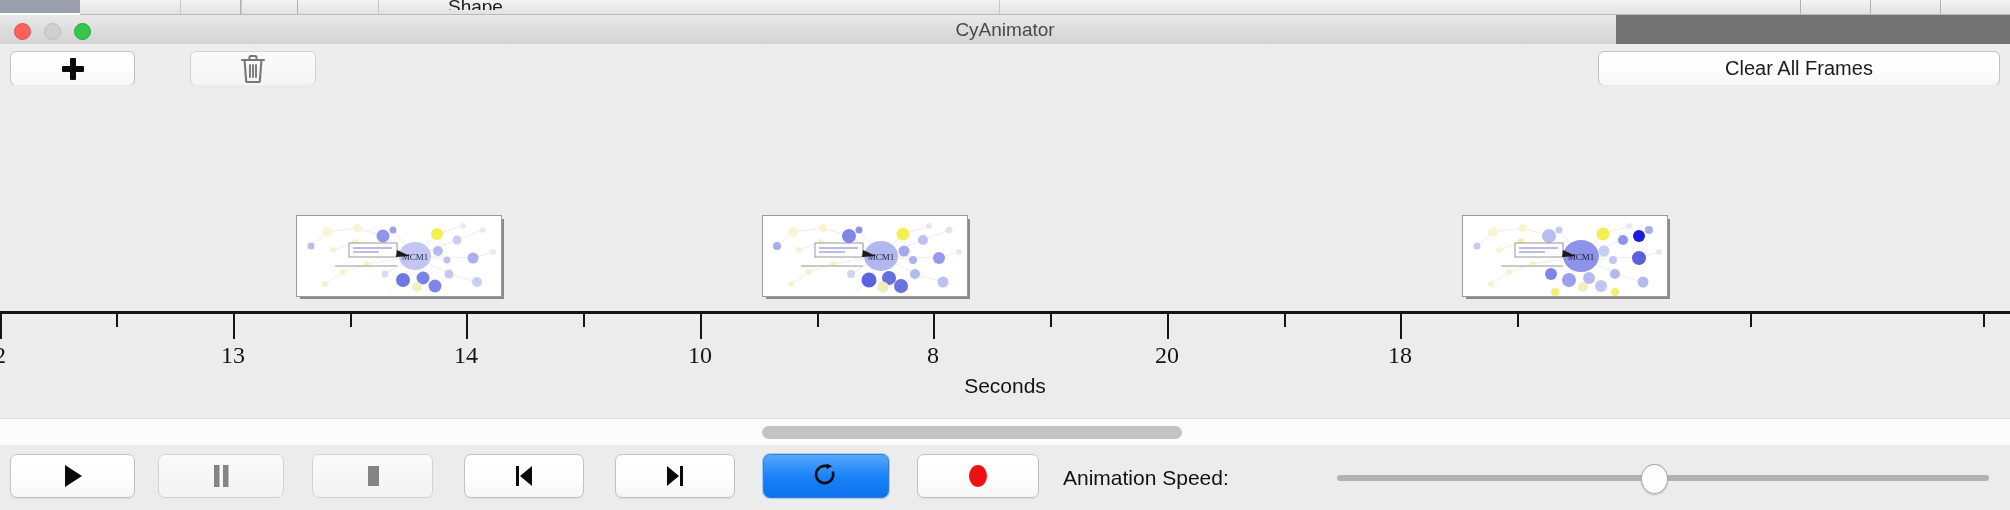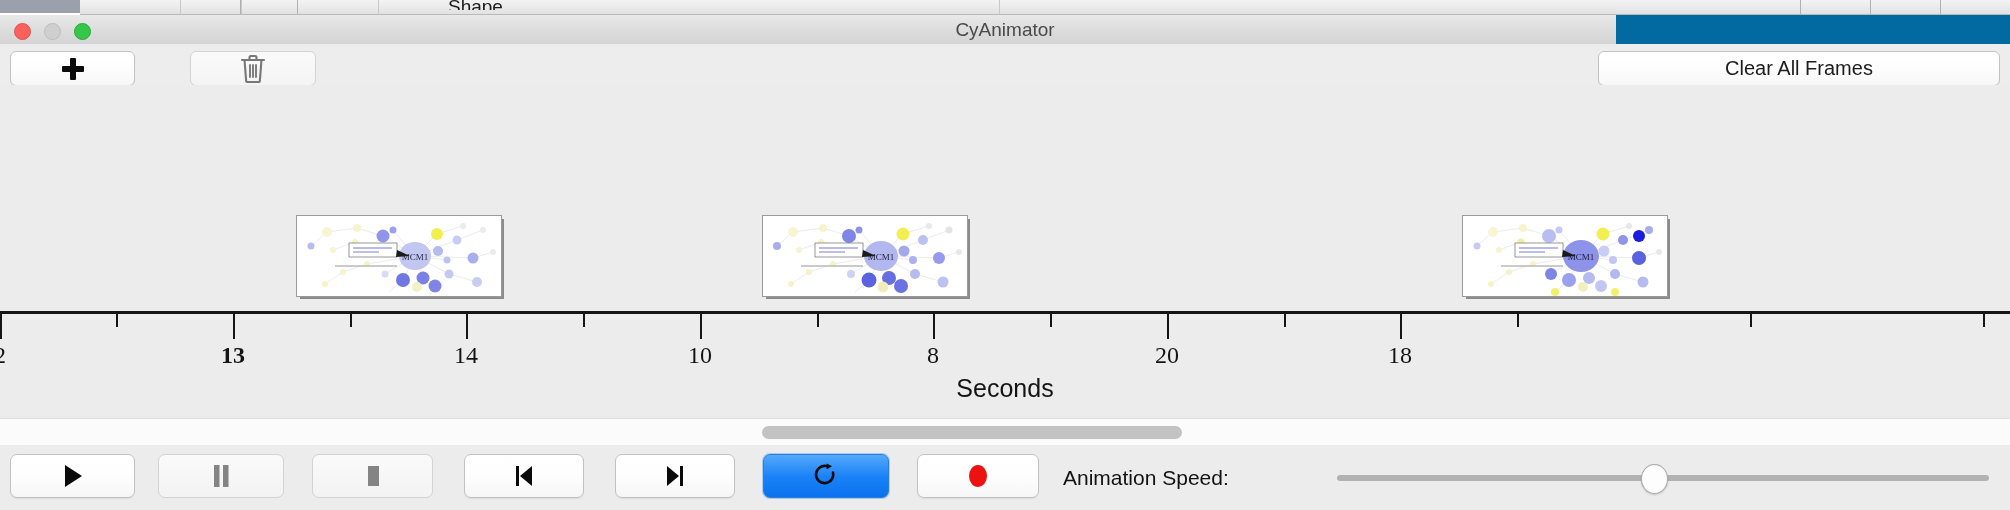--- a/index.html
+++ b/index.html
@@ -10,21 +10,21 @@
   }
   body {
     font-family: "Liberation Sans", sans-serif;
     -webkit-font-smoothing: antialiased;
   }
   #app {
     position: relative;
     width: 2010px;
     height: 510px;
     overflow: hidden;
-    background: #0369a1;
+    background: #737373;
   }
 
   
   .bg-strip {
     position: absolute;
     left: 0; top: 0;
     width: 2010px; height: 15px;
     background: #ffffff;
     overflow: hidden;
   }
@@ -195,21 +195,21 @@
     color: #141414;
     font-family: "Liberation Serif", serif;
     transform: translateX(-50%);
     white-space: nowrap;
   }
   .axis-title {
     position: absolute;
     top: 63px;
     width: 2010px;
     text-align: center;
-    font-size: 25px;
+    font-size: 21px;
     color: #141414;
     font-family: "Liberation Sans", sans-serif;
   }
 
   
   .scrollzone {
     position: absolute;
     left: 0; top: 418px;
     width: 2010px; height: 26px;
     background: #fbfbfb;
@@ -496,21 +496,21 @@
       </div>
     </div>
   </div>
 
   <div class="ruler">
     <div class="ruler-baseline"></div>
     <div id="ruler-ticks">
         <div class="tick major" style="left: 0px;"></div>
         <div class="tick-label" style="left: 0px;">2</div>
         <div class="tick major" style="left: 233px;"></div>
-        <div class="tick-label" style="left: 233px; font-weight: bold;">13</div>
+        <div class="tick-label" style="left: 233px;">13</div>
         <div class="tick major" style="left: 466px;"></div>
         <div class="tick-label" style="left: 466px; font-family: Liberation Serif, serif;">14</div>
         <div class="tick major" style="left: 700px;"></div>
         <div class="tick-label" style="left: 700px;">10</div>
         <div class="tick major" style="left: 933px;"></div>
         <div class="tick-label" style="left: 933px;">8</div>
         <div class="tick major" style="left: 1167px;"></div>
         <div class="tick-label" style="left: 1167px;">20</div>
         <div class="tick major" style="left: 1400px;"></div>
         <div class="tick-label" style="left: 1400px;">18</div>

